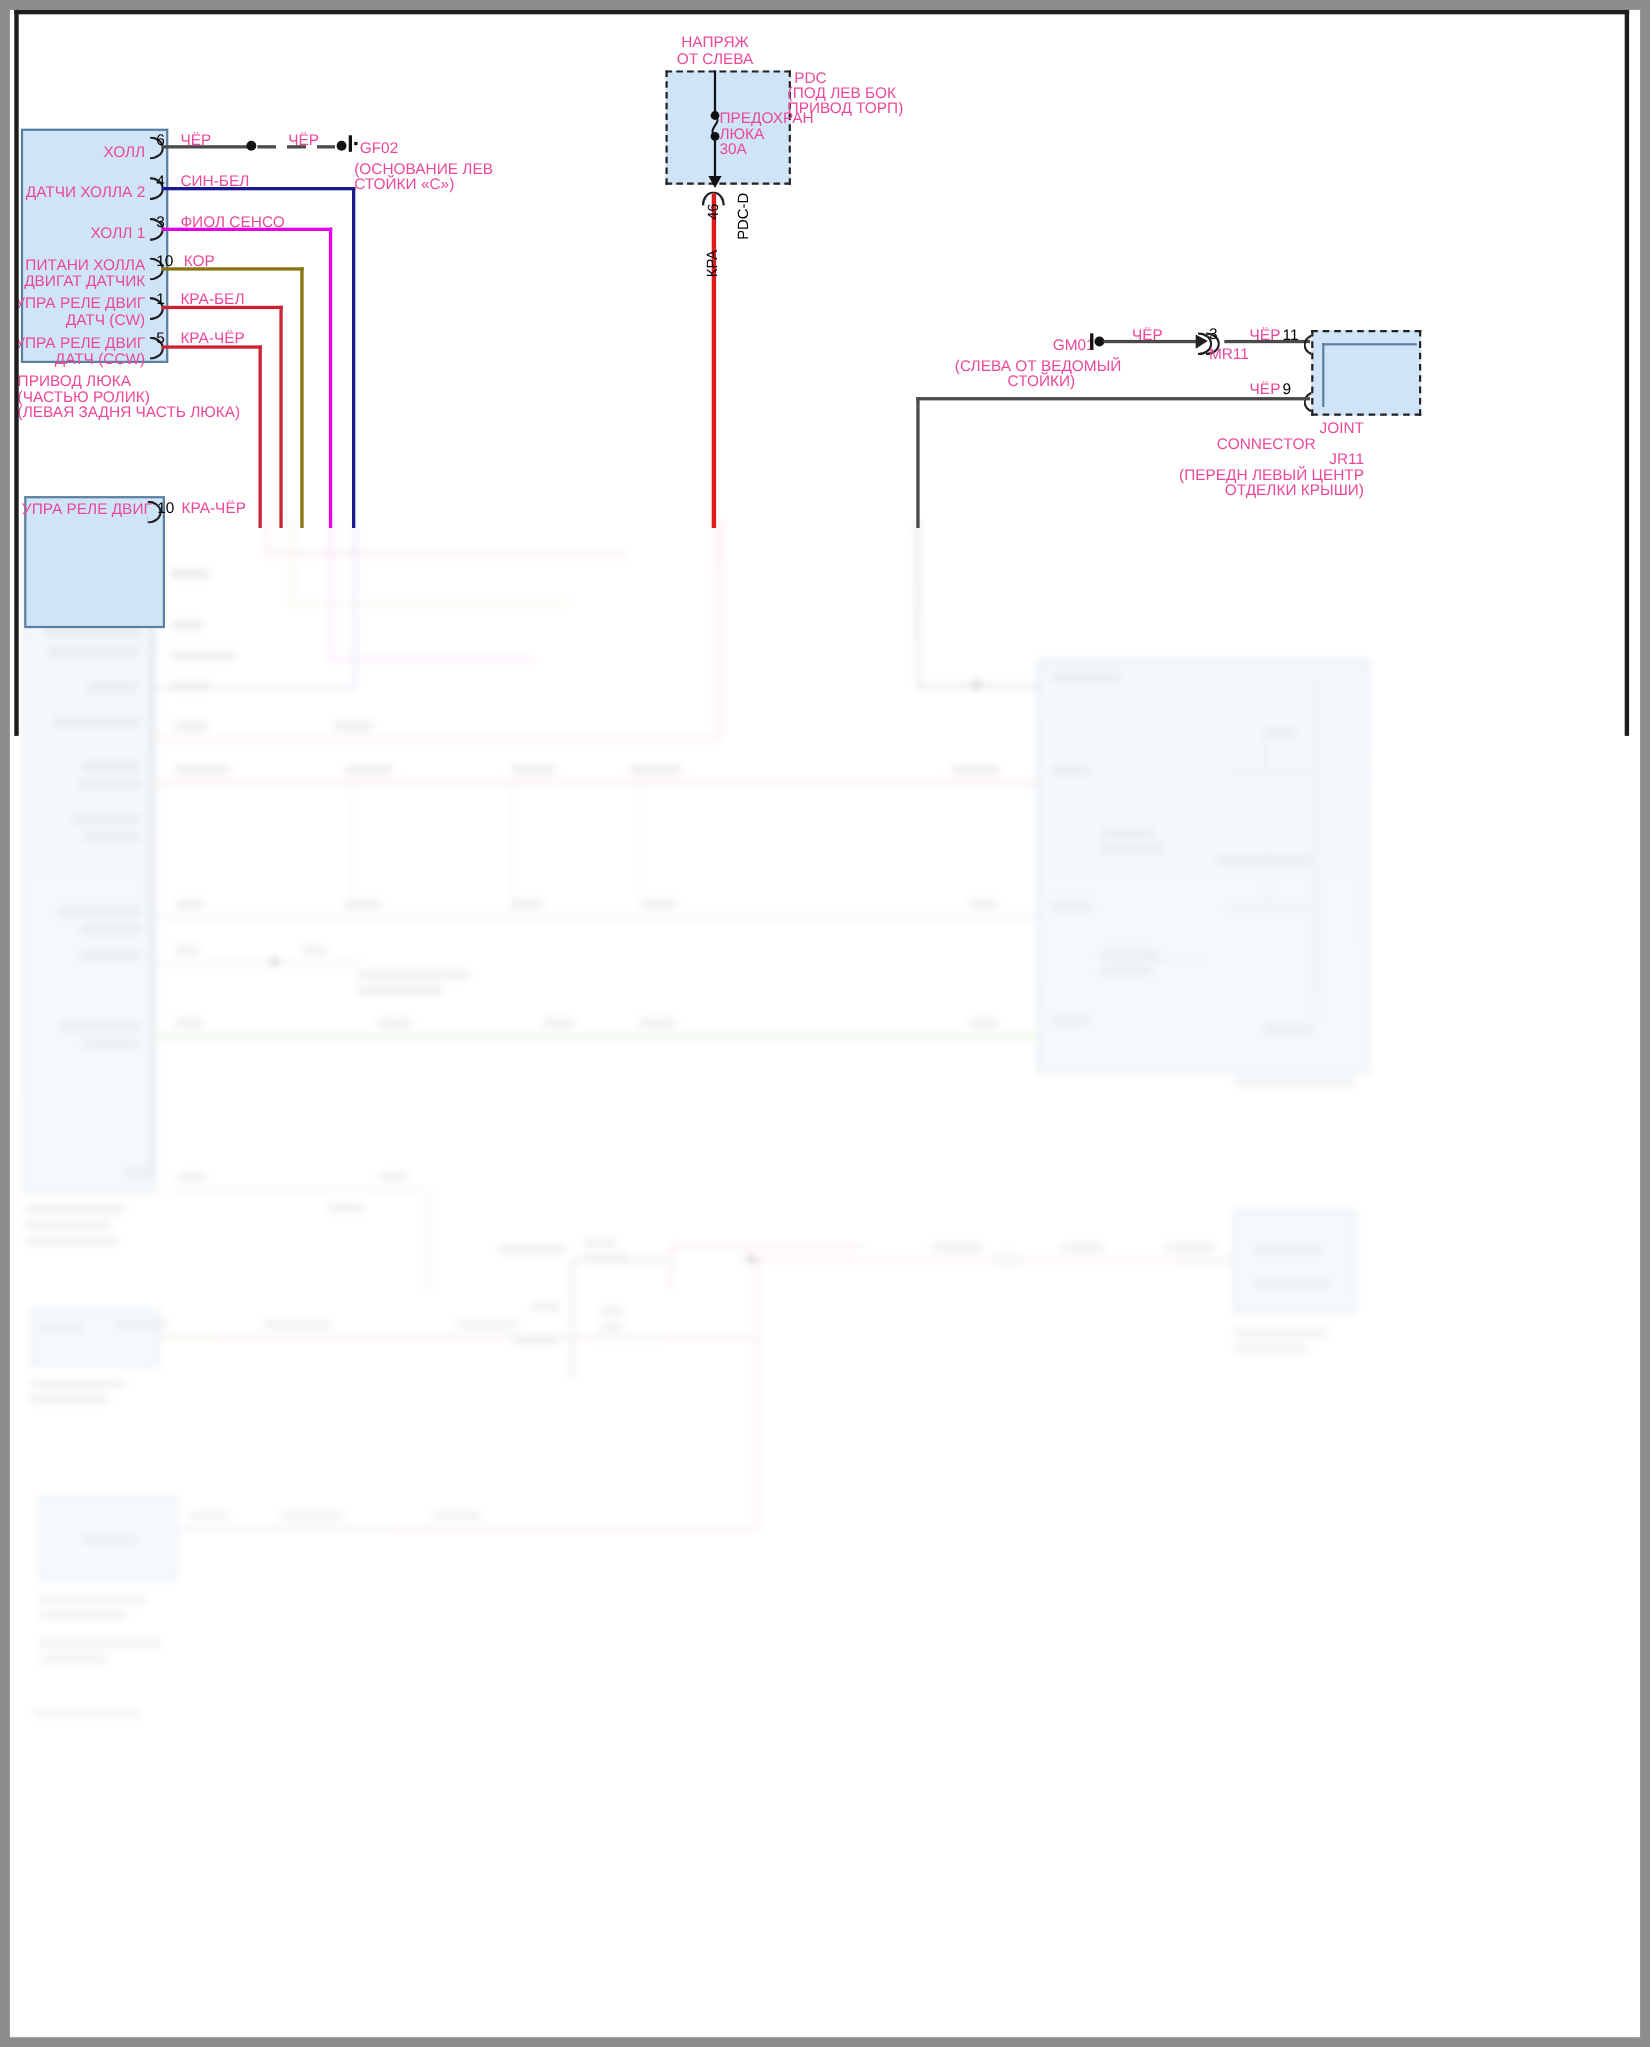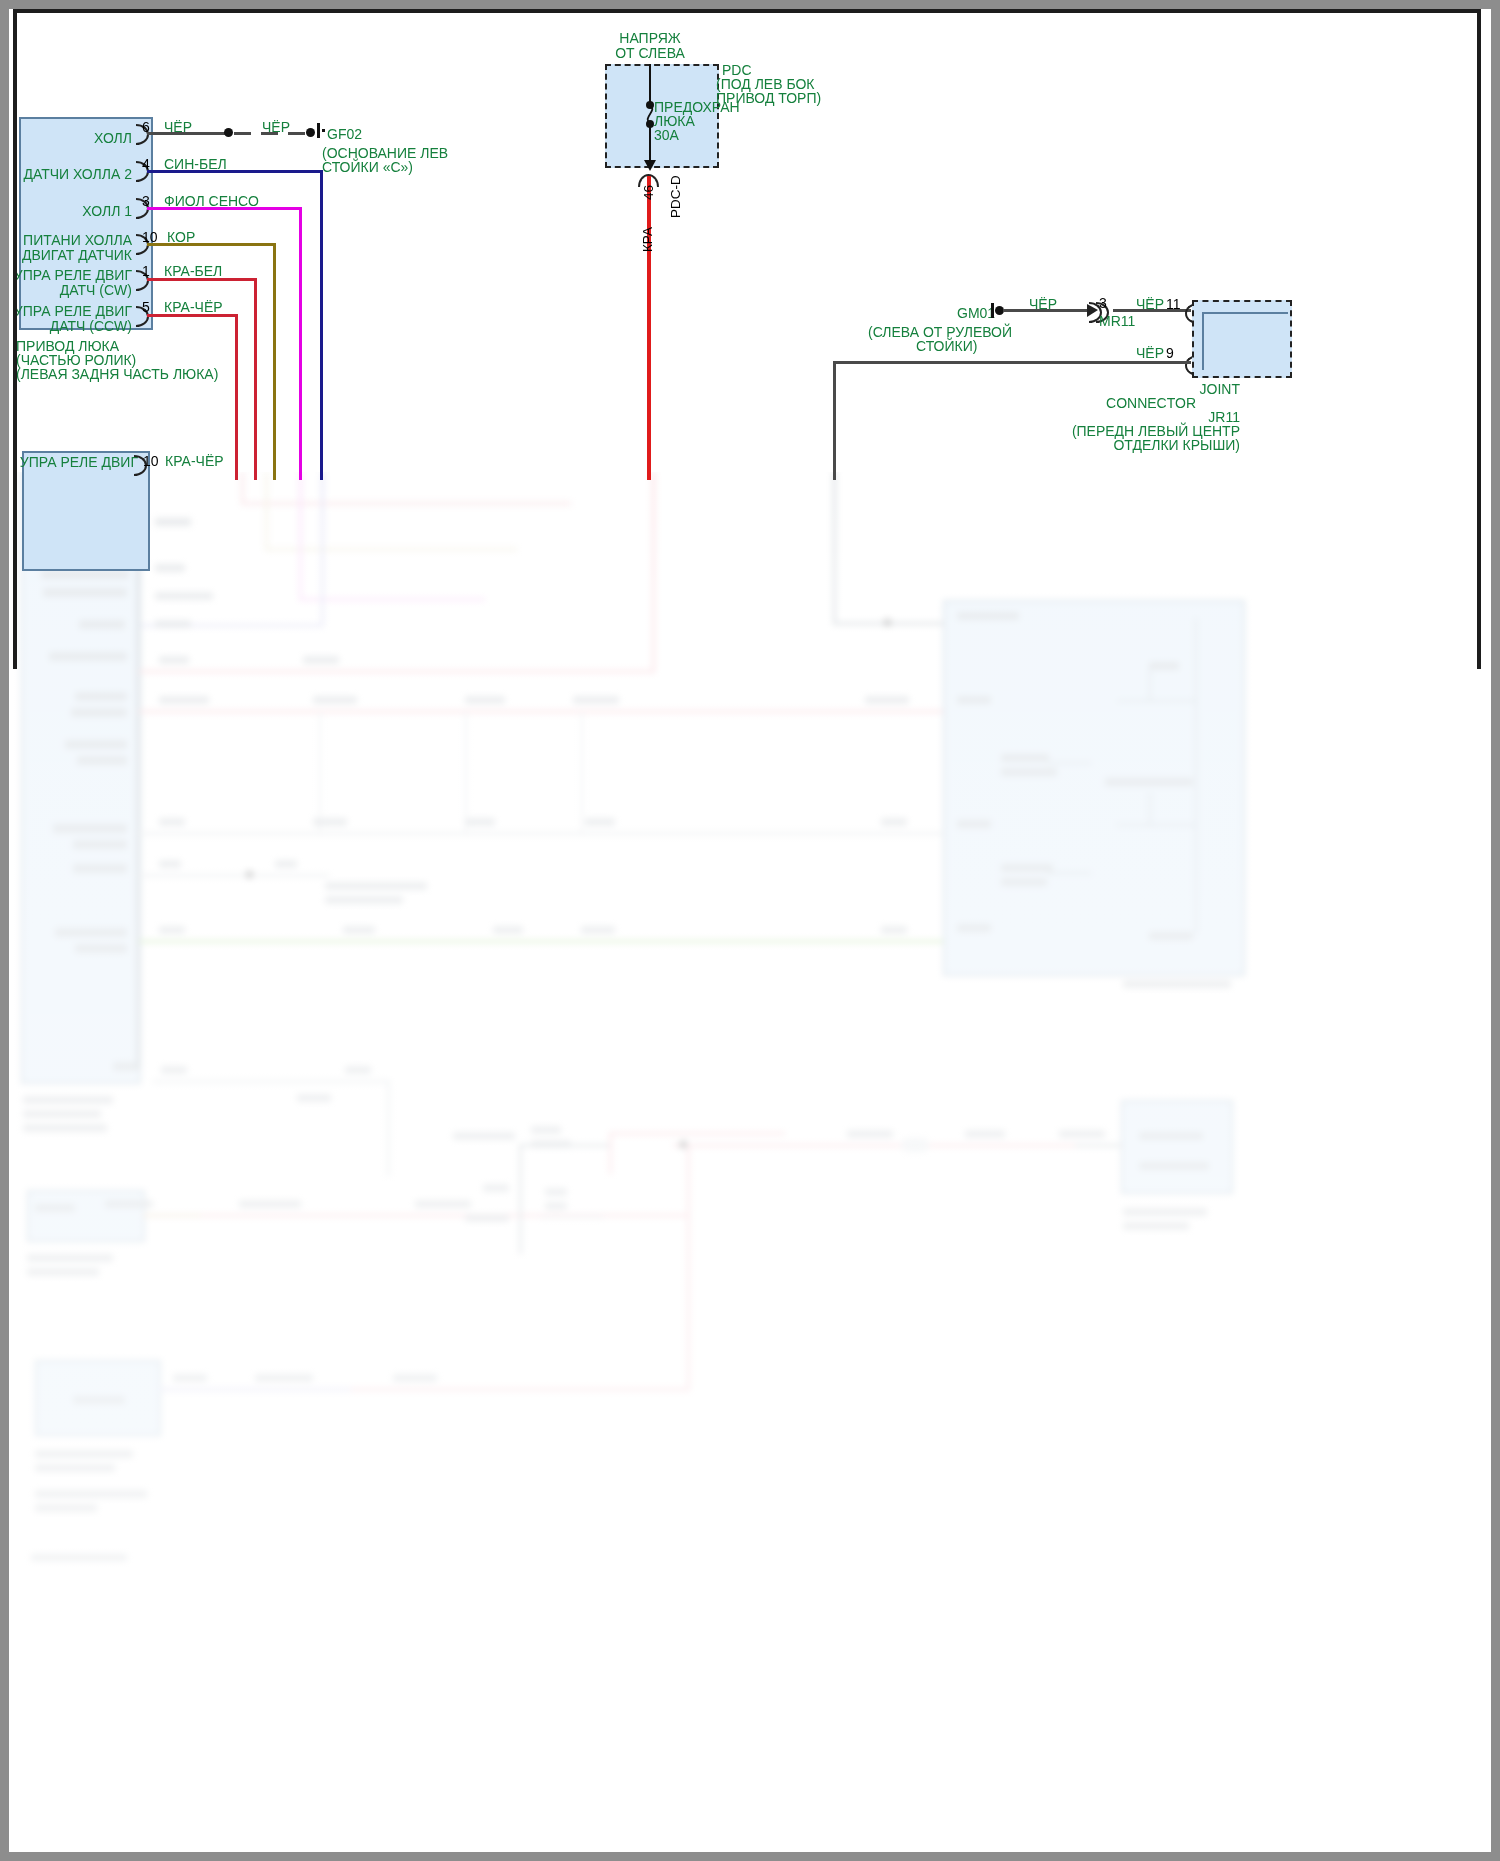--- a/index.html
+++ b/index.html
@@ -10,21 +10,21 @@
     box-sizing:border-box;border:9px solid #8d8d8d;background:#fff;}
   .frame-inner{position:absolute;left:13px;top:9px;width:1468px;height:660px;
     box-sizing:border-box;border-left:4px solid #1d1d1d;border-top:4px solid #1d1d1d;
     border-right:4px solid #1d1d1d;pointer-events:none;}
   .canvas{position:absolute;left:0;top:0;width:1500px;height:1861px;}
 
   
   .box{position:absolute;background:#cfe4f7;border:2px solid #5b7fa0;box-sizing:border-box;}
   .box.dashed{border:2px dashed #222;background:#cfe4f7;}
   .wire{position:absolute;background:#333;}
-  .lbl{position:absolute;white-space:nowrap;color:#15803d;font-size:14px;line-height:1.22;}
+  .lbl{position:absolute;white-space:nowrap;color:#ec4899;font-size:14px;line-height:1.22;}
   .lbl.r{text-align:right;}
   .lbl.c{text-align:center;}
   .pinnum{position:absolute;font-size:14px;color:#000;}
   .vert{position:absolute;transform-origin:0 0;transform:rotate(-90deg);font-size:13.5px;white-space:nowrap;}
 
   
   .arc{position:absolute;width:11px;height:17px;border:2px solid #222;border-left:none;
        border-radius:0 100% 100% 0/0 50% 50% 0;background:transparent;}
   .arcl{position:absolute;width:11px;height:17px;border:2px solid #222;border-right:none;
        border-radius:100% 0 0 100%/50% 0 0 50%;background:transparent;}
@@ -306,21 +306,21 @@
 
     <div class="arcl" style="left:642px;top:170px;transform:rotate(90deg);transform-origin:center;"></div>
     <div class="wire" style="left:647px;top:176px;width:4px;height:304px;background:#e01b1b;"></div>
     <div class="vert" style="left:641px;top:200px;">46</div>
     <div class="vert" style="left:668px;top:218px;">PDC-D</div>
     <div class="vert" style="left:640px;top:252px;">КРА</div>
 
     <div class="lbl" style="left:957px;top:305px;">GM01</div>
     <div class="gndbar" style="left:991px;top:303px;height:15px;"></div>
     <div class="dot" style="left:995px;top:306px;"></div>
-    <div class="lbl" style="left:868px;top:324px;">(СЛЕВА ОТ РУЛЕВОЙ</div>
+    <div class="lbl" style="left:868px;top:324px;">(СЛЕВА ОТ ВЕДОМЫЙ</div>
     <div class="lbl" style="left:916px;top:338px;">СТОЙКИ)</div>
 
     <div class="wire" style="left:1003px;top:309px;width:90px;height:3px;background:#4a4a4a;"></div>
     <svg style="position:absolute;left:1086px;top:303px;width:14px;height:15px;">
       <path d="M1 1 L12 7 L1 14 Z" fill="#222"></path>
     </svg>
     <div class="lbl" style="left:1029px;top:296px;">ЧЁР</div>
     <div class="arc" style="left:1089px;top:302px;"></div>
     <div class="arc" style="left:1096px;top:302px;"></div>
     <div class="pinnum" style="left:1099px;top:295px;">3</div>

